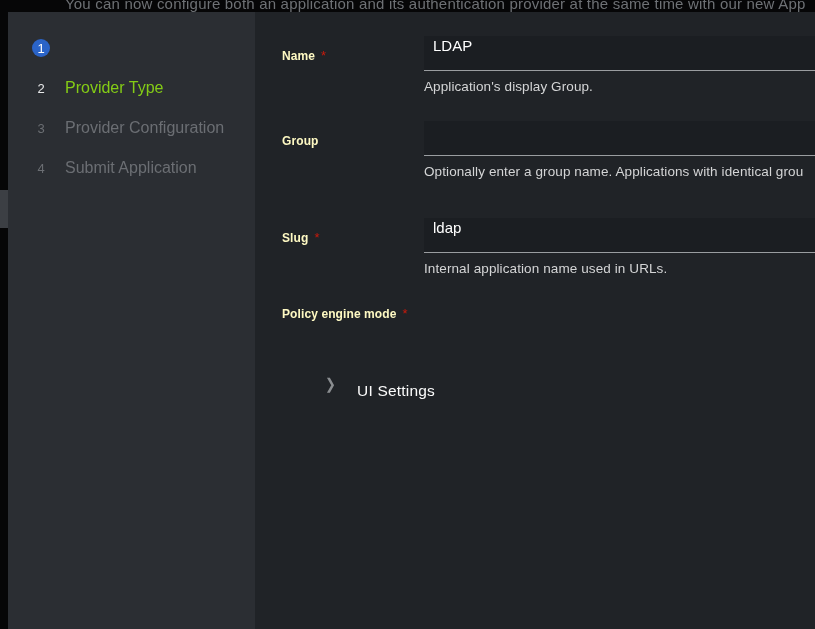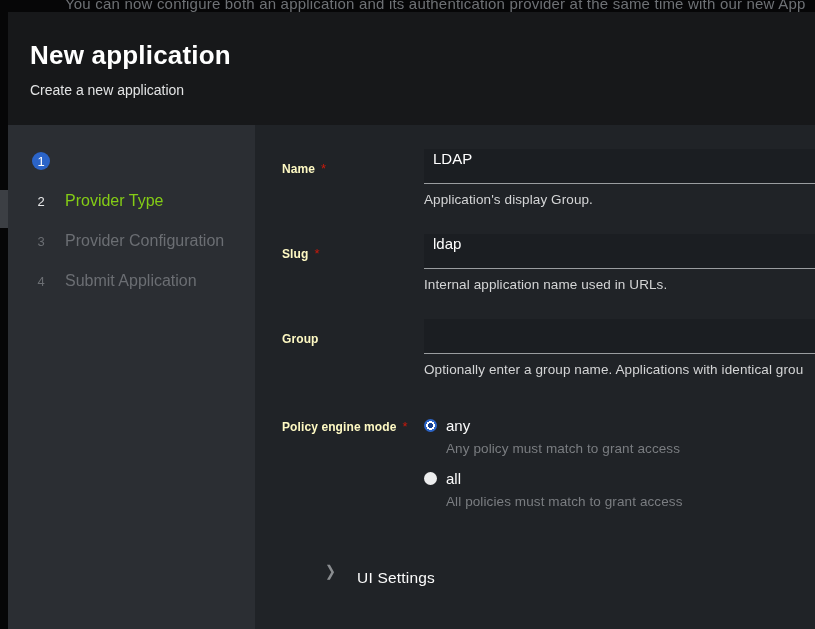--- a/index.html
+++ b/index.html
@@ -111,24 +111,20 @@
 </style>
 </head>
 <body>
 
 <div class="banner">
   <div class="banner-text">You can now configure both an application and its authentication provider at the same time with our new App</div>
 </div>
 <div class="backdrop-chip"></div>
 
 <div class="modal">
-  <div class="modal-header">
-    <div class="modal-title">New application</div>
-    <div class="modal-subtitle">Create a new application</div>
-  </div>
 
   <div class="modal-body">
 
     <nav class="steps-nav">
       <div class="step-item active">
         <span class="step-num">1</span>
       </div>
       <div class="step-item">
         <span class="step-num">2</span>
         <span class="step-label">Provider Type</span>
@@ -148,55 +144,43 @@
       <div class="form-row mb-sm">
         <div class="label-cell">
           <span class="field-label">Name</span><span class="req">*</span>
         </div>
         <div class="field-cell">
           <input class="text-input" type="text" value="LDAP" style="">
           <div class="help">Application's display Group.</div>
         </div>
       </div>
 
+      <div class="form-row mb-lg">
+        <div class="label-cell">
+          <span class="field-label">Group</span>
+        </div>
+        <div class="field-cell">
+          <input class="text-input" type="text" value="" style="">
+          <div class="help">Optionally enter a group name. Applications with identical grou</div>
+        </div>
+      </div>
+
       <div class="form-row mb-sm">
         <div class="label-cell">
           <span class="field-label">Slug</span><span class="req">*</span>
         </div>
         <div class="field-cell">
           <input class="text-input" type="text" value="ldap" style="">
           <div class="help">Internal application name used in URLs.</div>
         </div>
       </div>
 
-      <div class="form-row mb-lg">
-        <div class="label-cell">
-          <span class="field-label">Group</span>
-        </div>
-        <div class="field-cell">
-          <input class="text-input" type="text" value="" style="">
-          <div class="help">Optionally enter a group name. Applications with identical grou</div>
-        </div>
-      </div>
-
       <div class="form-row policy-row">
         <div class="label-cell">
           <span class="field-label">Policy engine mode</span><span class="req">*</span>
-        </div>
-        <div class="field-cell">
-          <div class="radio-option">
-            <span class="radio checked"></span>
-            <span class="radio-label">any</span>
-          </div>
-          <div class="radio-desc">Any policy must match to grant access</div>
-          <div class="radio-option second">
-            <span class="radio"></span>
-            <span class="radio-label">all</span>
-          </div>
-          <div class="radio-desc">All policies must match to grant access</div>
         </div>
       </div>
 
       <div class="expander">
         <span class="chevron">❯</span>
         <span class="expander-label">UI Settings</span>
       </div>
 
     </section>
   </div>

